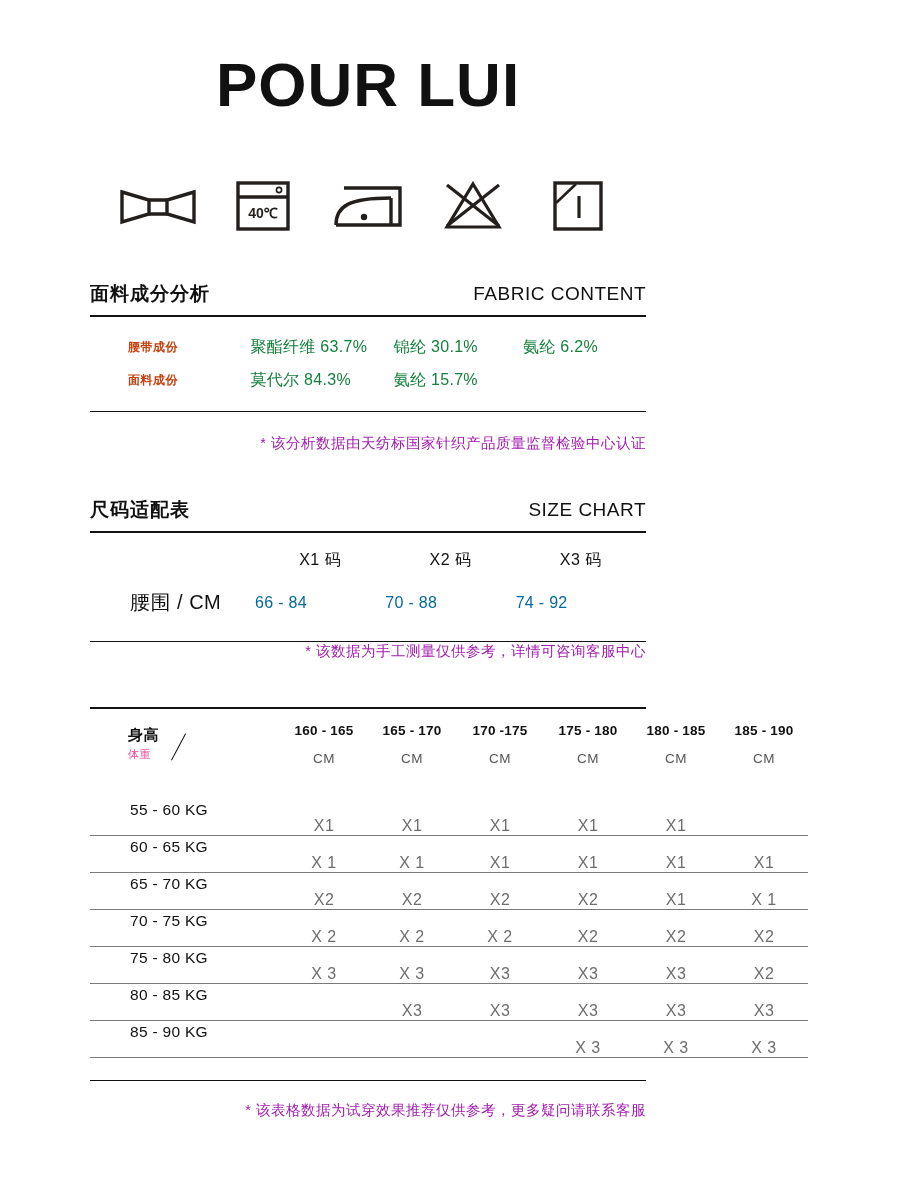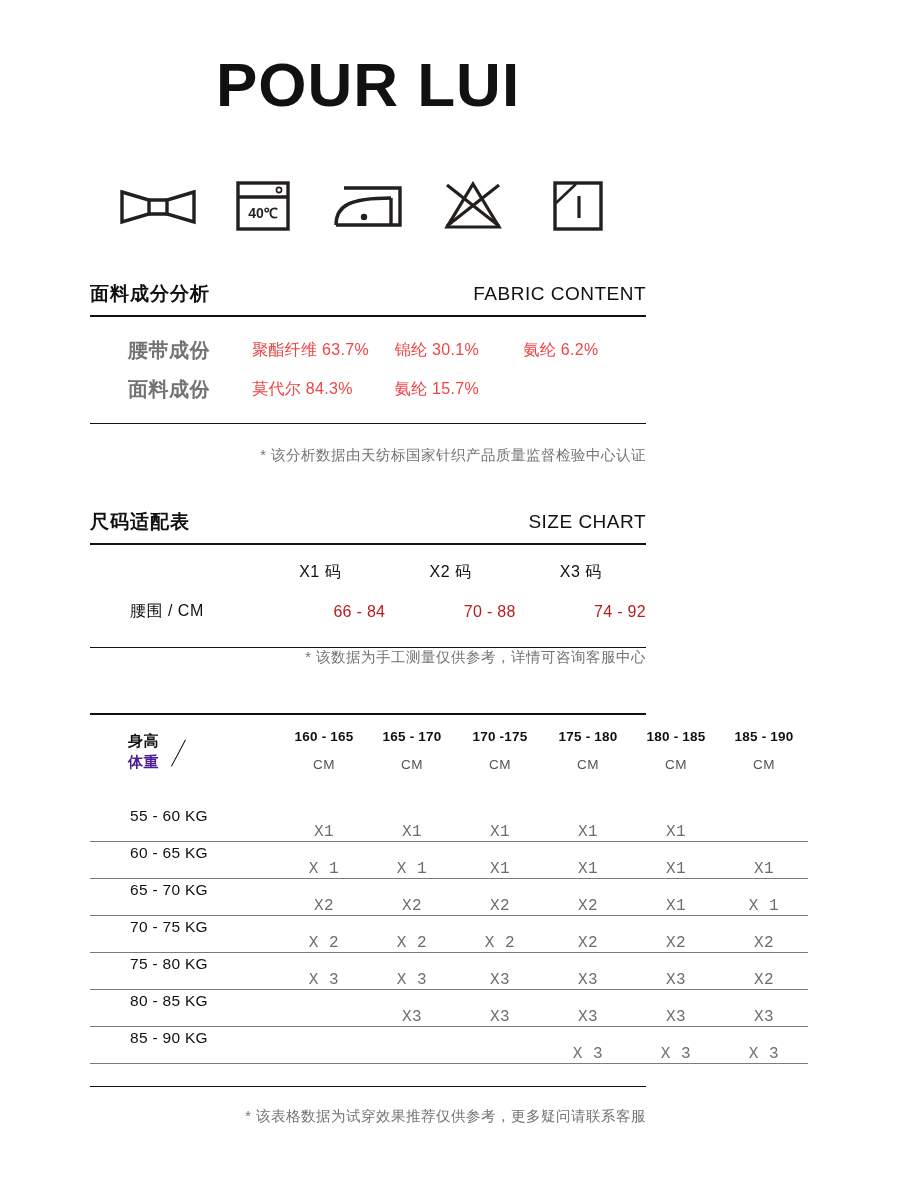--- a/index.html
+++ b/index.html
@@ -82,46 +82,46 @@
   }
   .rule-thin {
     border-top: 1px solid #111111;
     height: 0;
     font-size: 0;
     line-height: 0;
   }
   .note {
     text-align: right;
     font-size: 14.5px;
-    color: #737373;
+    color: #a21caf;
     letter-spacing: 0.5px;
   }
 
   
   .fabric-tbl {
     width: 100%;
     border-collapse: collapse;
     margin-top: 14px;
     margin-bottom: 14px;
   }
   .fabric-tbl td {
     padding: 6px 0;
     vertical-align: middle;
   }
   .fab-label {
     width: 170px;
-    font-size: 20px;
-    font-weight: 700;
-    color: #737373;
+    font-size: 12px;
+    font-weight: 700;
+    color: #c2410c;
     padding-left: 38px !important;
     letter-spacing: 0.5px;
   }
   .fab-val {
     font-size: 16px;
-    color: #ef4444;
+    color: #15803d;
     letter-spacing: 0.3px;
   }
   .fab-c1 { width: 185px; }
   .fab-c2 { width: 165px; }
   .fab-c3 { width: 160px; }
 
   
   .size-tbl {
     width: 100%;
     border-collapse: collapse;
@@ -133,31 +133,31 @@
   }
   .size-corner { width: 165px; }
   .size-col {
     text-align: center;
     font-size: 16px;
     font-weight: 700;
     color: #111111;
     letter-spacing: 0.5px;
   }
   .size-rowlabel {
+    font-size: 20px;
+    font-weight: 700;
+    color: #111111;
+    padding-left: 40px !important;
+    letter-spacing: 0.5px;
+    text-align: left;
+  }
+  .size-val {
+    text-align: left;
     font-size: 16px;
-    font-weight: 700;
-    color: #111111;
-    padding-left: 40px !important;
-    letter-spacing: 0.5px;
-    text-align: left;
-  }
-  .size-val {
-    text-align: right;
-    font-size: 16px;
-    color: #b91c1c;
+    color: #0369a1;
     letter-spacing: 0.3px;
   }
 
   
   .matrix {
     width: 100%;
     border-collapse: collapse;
     table-layout: fixed;
     margin-top: 10px;
   }
@@ -180,23 +180,23 @@
     position: absolute;
     top: 0; left: 0;
     font-size: 15px;
     font-weight: 700;
     color: #111111;
     letter-spacing: 0.5px;
   }
   .mx-corner-bot {
     position: absolute;
     top: 21px; left: 0;
-    font-size: 15px;
-    font-weight: 700;
-    color: #4c1d95;
+    font-size: 11px;
+    font-weight: 400;
+    color: #ec4899;
     letter-spacing: 0.5px;
   }
   .mx-slash {
     position: absolute;
     top: 6px;
     left: 50px;
     width: 1px;
     height: 30px;
     background: #111111;
     transform: rotate(28deg);
@@ -230,21 +230,20 @@
     vertical-align: top;
     padding-top: 2px !important;
   }
   .mx-cell {
     text-align: center;
     font-size: 16px;
     color: #6e6e6e;
     letter-spacing: 0.5px;
     vertical-align: bottom;
     padding-top: 18px !important;
-    font-family: Liberation Mono, monospace;
   }
   .mx-sep td {
     height: 0;
     padding: 0;
   }
   .mx-sep-line {
     height: 1px;
     background: #7a7a7a;
     width: 100%;
   }

